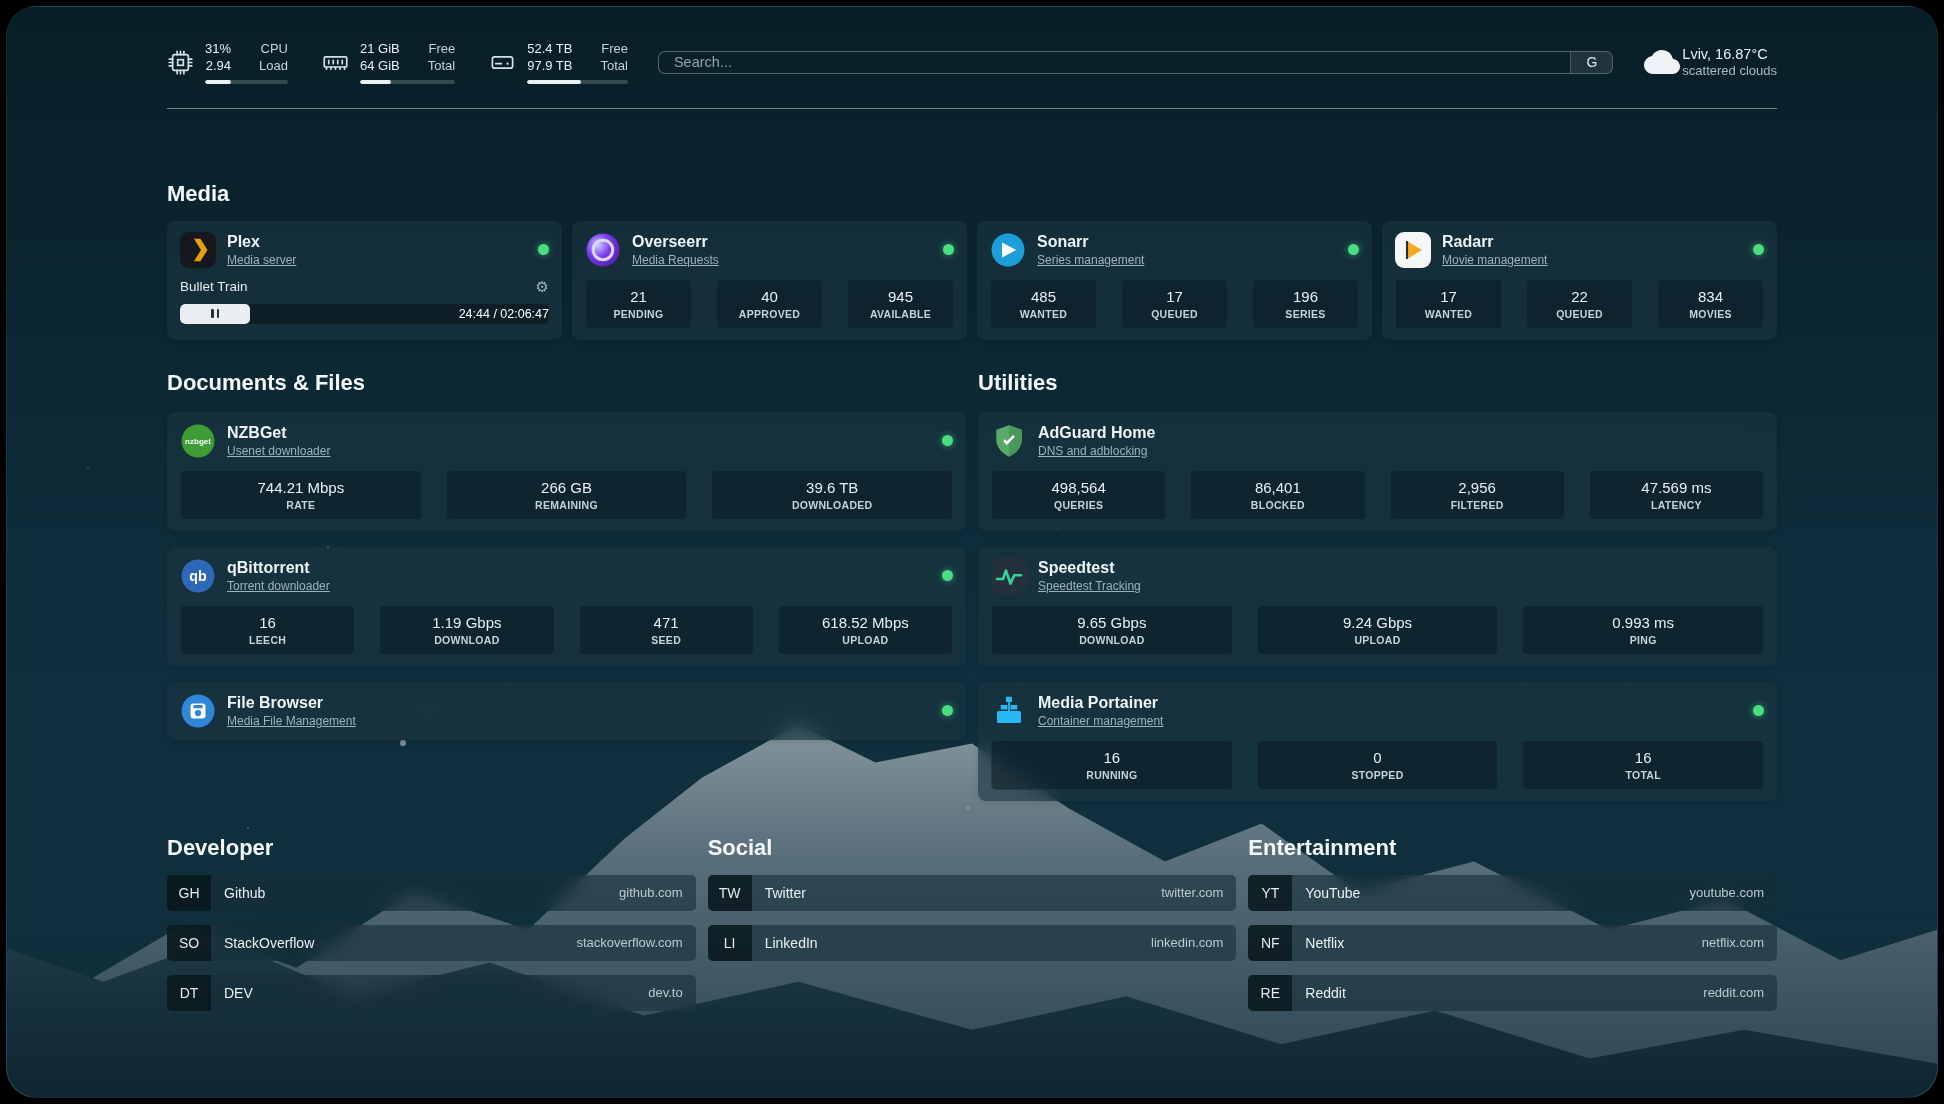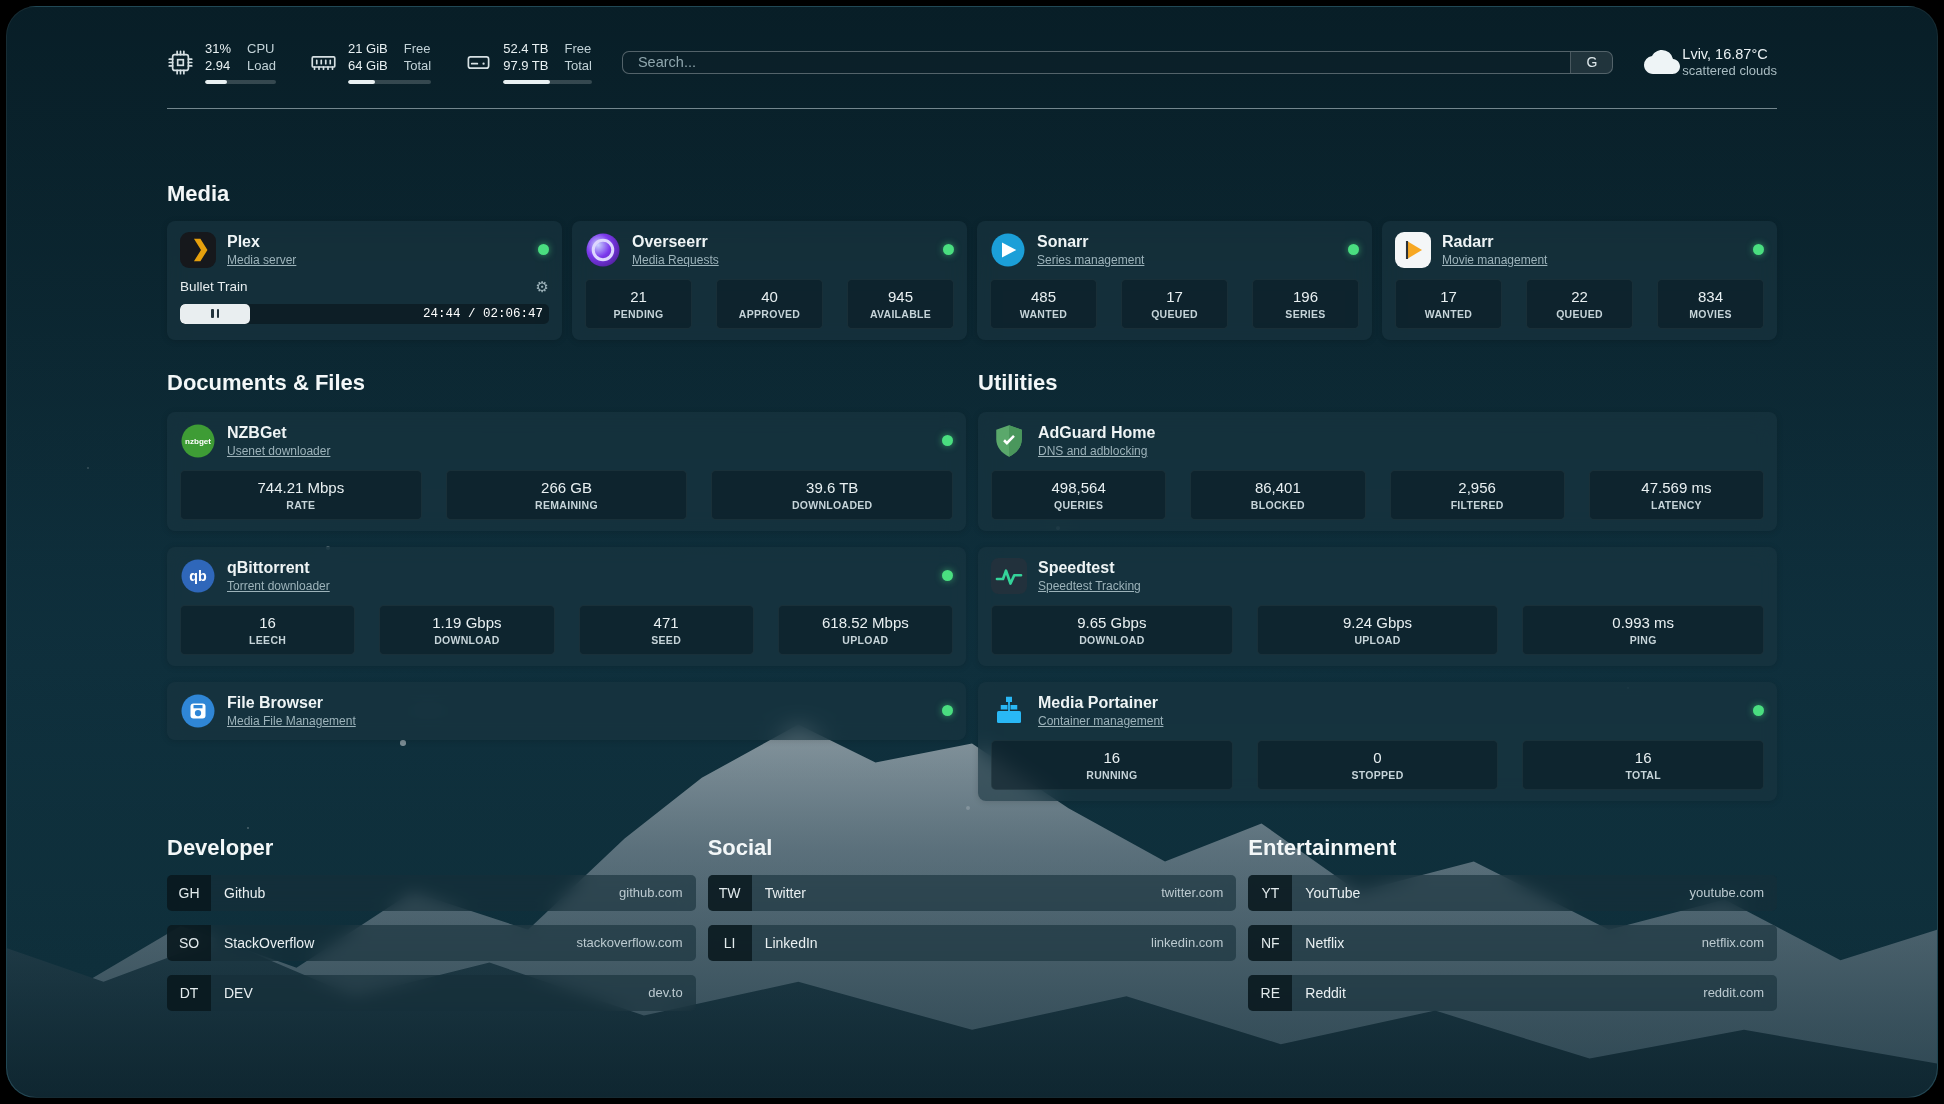--- a/index.html
+++ b/index.html
@@ -28,21 +28,21 @@
     960px 800px 0 1px rgba(255,255,255,.18),1700px 420px 0 0 rgba(255,255,255,.2),
     80px 460px 0 0 rgba(255,255,255,.18),395px 735px 0 2px rgba(255,255,255,.45); }
 
   .content { position:relative; z-index:5; width:1610px; margin:0 auto; }
 
   
   .topbar { display:flex; align-items:center; gap:30px; margin-top:34px; }
   .resources { display:flex; gap:34px; flex:none; }
   .resource { display:flex; align-items:center; gap:11px; }
   .res-icon svg { width:27px; height:27px; display:block; }
-  .res-cols { display:flex; gap:16px; }
+  .res-cols { display:flex; gap:28px;text-align:right; }
   .res-col { display:flex; flex-direction:column; line-height:1.3; font-size:13px; }
   .res-val { color:#e8f0f2; }
   .res-lab { color:#c2d2d7; }
   .res-bar { margin-top:5px; height:4px; border-radius:2px; background:rgba(255,255,255,0.18); overflow:hidden; }
   .res-fill { height:100%; border-radius:2px; background:#e9f1f3; }
 
   .search-wrap { flex:1; display:flex; align-items:stretch; height:23px;
     background:rgba(13,33,41,0.55); border:1px solid rgba(255,255,255,0.3);
     border-radius:7px; overflow:hidden; }
   .search-wrap input { flex:1; background:transparent; border:none; outline:none;
@@ -81,22 +81,22 @@
 
   
   .player-row { display:flex; align-items:center; justify-content:space-between; margin-top:10px; }
   .player-track { font-size:13.5px; color:#e6edef; }
   .gear { color:#9db3ba; font-size:15px; cursor:pointer; }
   .player-bar { position:relative; margin-top:8px; height:20px; border-radius:5px;
     background:rgba(0,0,0,0.35); overflow:hidden; }
   .player-fill { position:absolute; top:0; bottom:0; left:0; background:#e9eef0;
     border-radius:5px; display:flex; align-items:center; justify-content:center; gap:3px; }
   .pause-bar { width:2.5px; height:9px; background:#22333c; border-radius:1px; }
-  .player-time { position:absolute; right:6px; top:50%; transform:translateY(-50%);
-    font-size:12.5px; color:#ffffff;font-family:Liberation Mono, monospace; }
+  .player-time { position:absolute; right:0; top:50%; transform:translateY(-50%);
+    font-size:12.5px; color:#ffffff; }
 
   .two-col { display:grid; grid-template-columns:1fr 1fr; column-gap:12px; margin-top:30px; }
   .col > .card { margin-top:16px; }
 
   
   .bookmarks { display:grid; grid-template-columns:repeat(3,1fr); gap:12px; margin-top:34px; }
   .bm-row { display:flex; align-items:stretch; height:36px; margin-top:14px;
     background:rgba(22,47,57,0.6); border-radius:5px; overflow:hidden;
     backdrop-filter:blur(8px); cursor:pointer; }
   .bm-abbr { width:44px; flex:none; background:rgba(7,20,26,0.75); color:#e2eaec;

